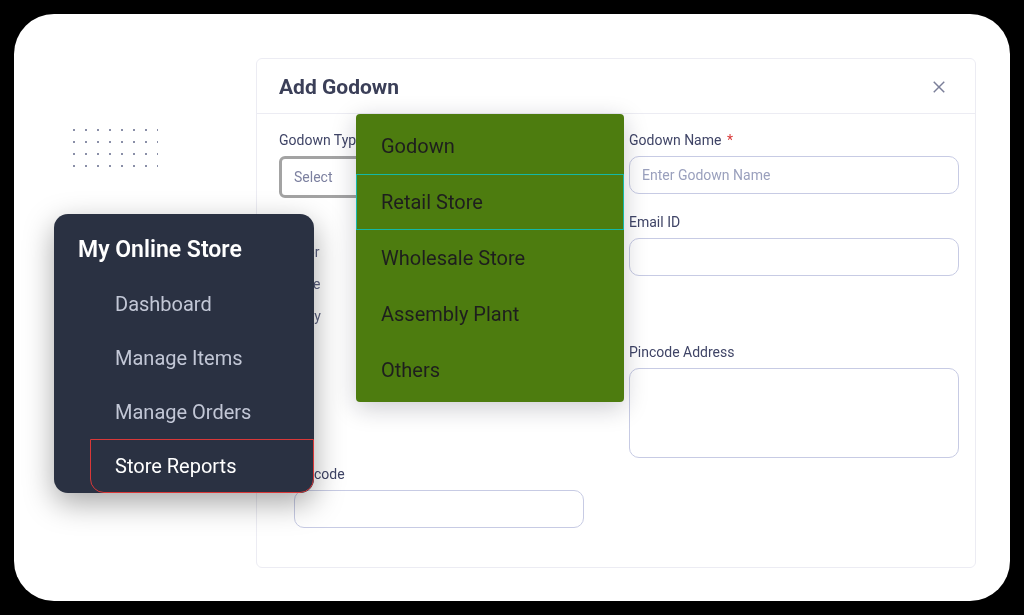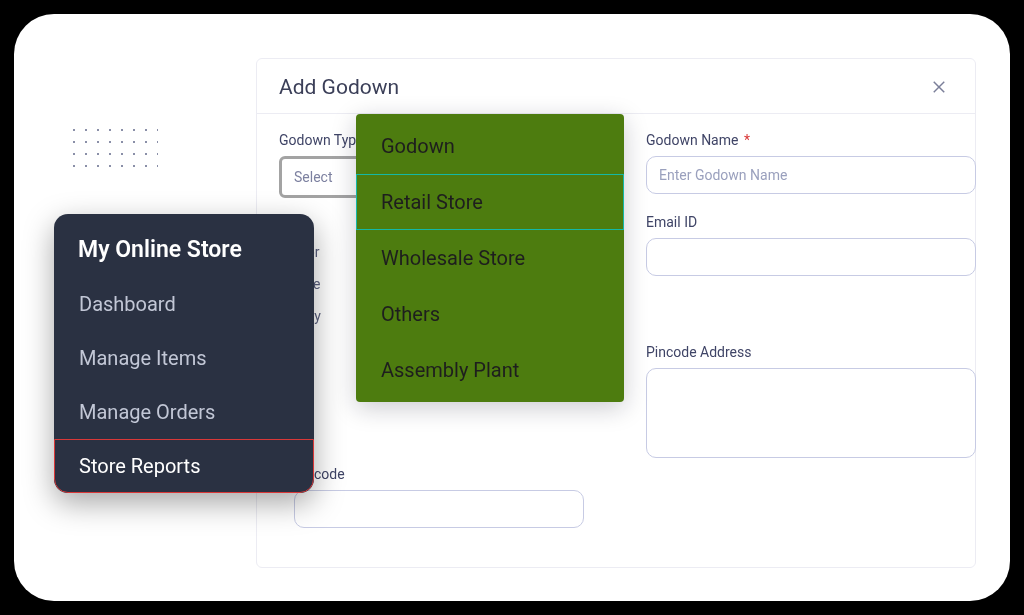--- a/index.html
+++ b/index.html
@@ -46,21 +46,21 @@
   }
   .modal-header {
     display: flex;
     align-items: center;
     justify-content: space-between;
     padding: 14px 22px 12px 22px;
     border-bottom: 1px solid #ececf3;
   }
   .modal-title {
     font-size: 21px;
-    font-weight: 400;
+    font-weight: 700;
     color: #3b3f58;
   }
   .close-btn {
     width: 28px;
     height: 28px;
     display: flex;
     align-items: center;
     justify-content: center;
     color: #7b7f99;
     cursor: pointer;
@@ -71,21 +71,21 @@
 
   .modal-body {
     position: relative;
     padding: 18px 22px;
   }
   .form-col {
     position: absolute;
     width: 330px;
   }
   .col-left { left: 22px; top: 18px; }
-  .col-right { left: 372px; top: 18px; margin-left: 17px; }
+  .col-right { left: 372px; top: 18px; }
   .form-group { margin-bottom: 20px; }
   .form-label {
     font-size: 14px;
     color: #3f4466;
     margin-bottom: 8px;
     display: block;
   }
   .req { color: #d93838; margin-left: 2px; }
   .form-input, .form-textarea {
     width: 100%;
@@ -170,20 +170,21 @@
     font-size: 23px;
     font-weight: 600;
     padding: 22px 24px 14px 24px;
   }
   .sidebar-item {
     color: #c2c7d6;
     font-size: 20px;
     padding: 14px 24px;
     cursor: pointer;
     border: 1px solid transparent;
+    margin-left: 36px;
   }
   .sidebar-item.active {
     color: #fff;
     border: 1px solid #d93838;
     border-radius: 0 0 14px 14px;
   }
 </style>
 </head>
 <body>
 
@@ -244,22 +245,22 @@
     <label class="form-label" style="display:inline-block;margin-bottom:8px;">
       <span style="color:#3f4466;font-size:14px;">Pincode</span>
     </label>
     <input class="form-input" style="">
   </div>
 
   <div class="dropdown" id="dropdown">
       <div class="dropdown-item">Godown</div>
       <div class="dropdown-item highlight">Retail Store</div>
       <div class="dropdown-item">Wholesale Store</div>
+      <div class="dropdown-item">Assembly Plant</div>
       <div class="dropdown-item">Others</div>
-      <div class="dropdown-item">Assembly Plant</div>
     </div>
 
   <div class="sidebar">
     <div class="sidebar-title">My Online Store</div>
     <div id="sidebar-items">
         <div class="sidebar-item">Dashboard</div>
         <div class="sidebar-item">Manage Items</div>
         <div class="sidebar-item">Manage Orders</div>
         <div class="sidebar-item active">Store Reports</div>
       </div>

